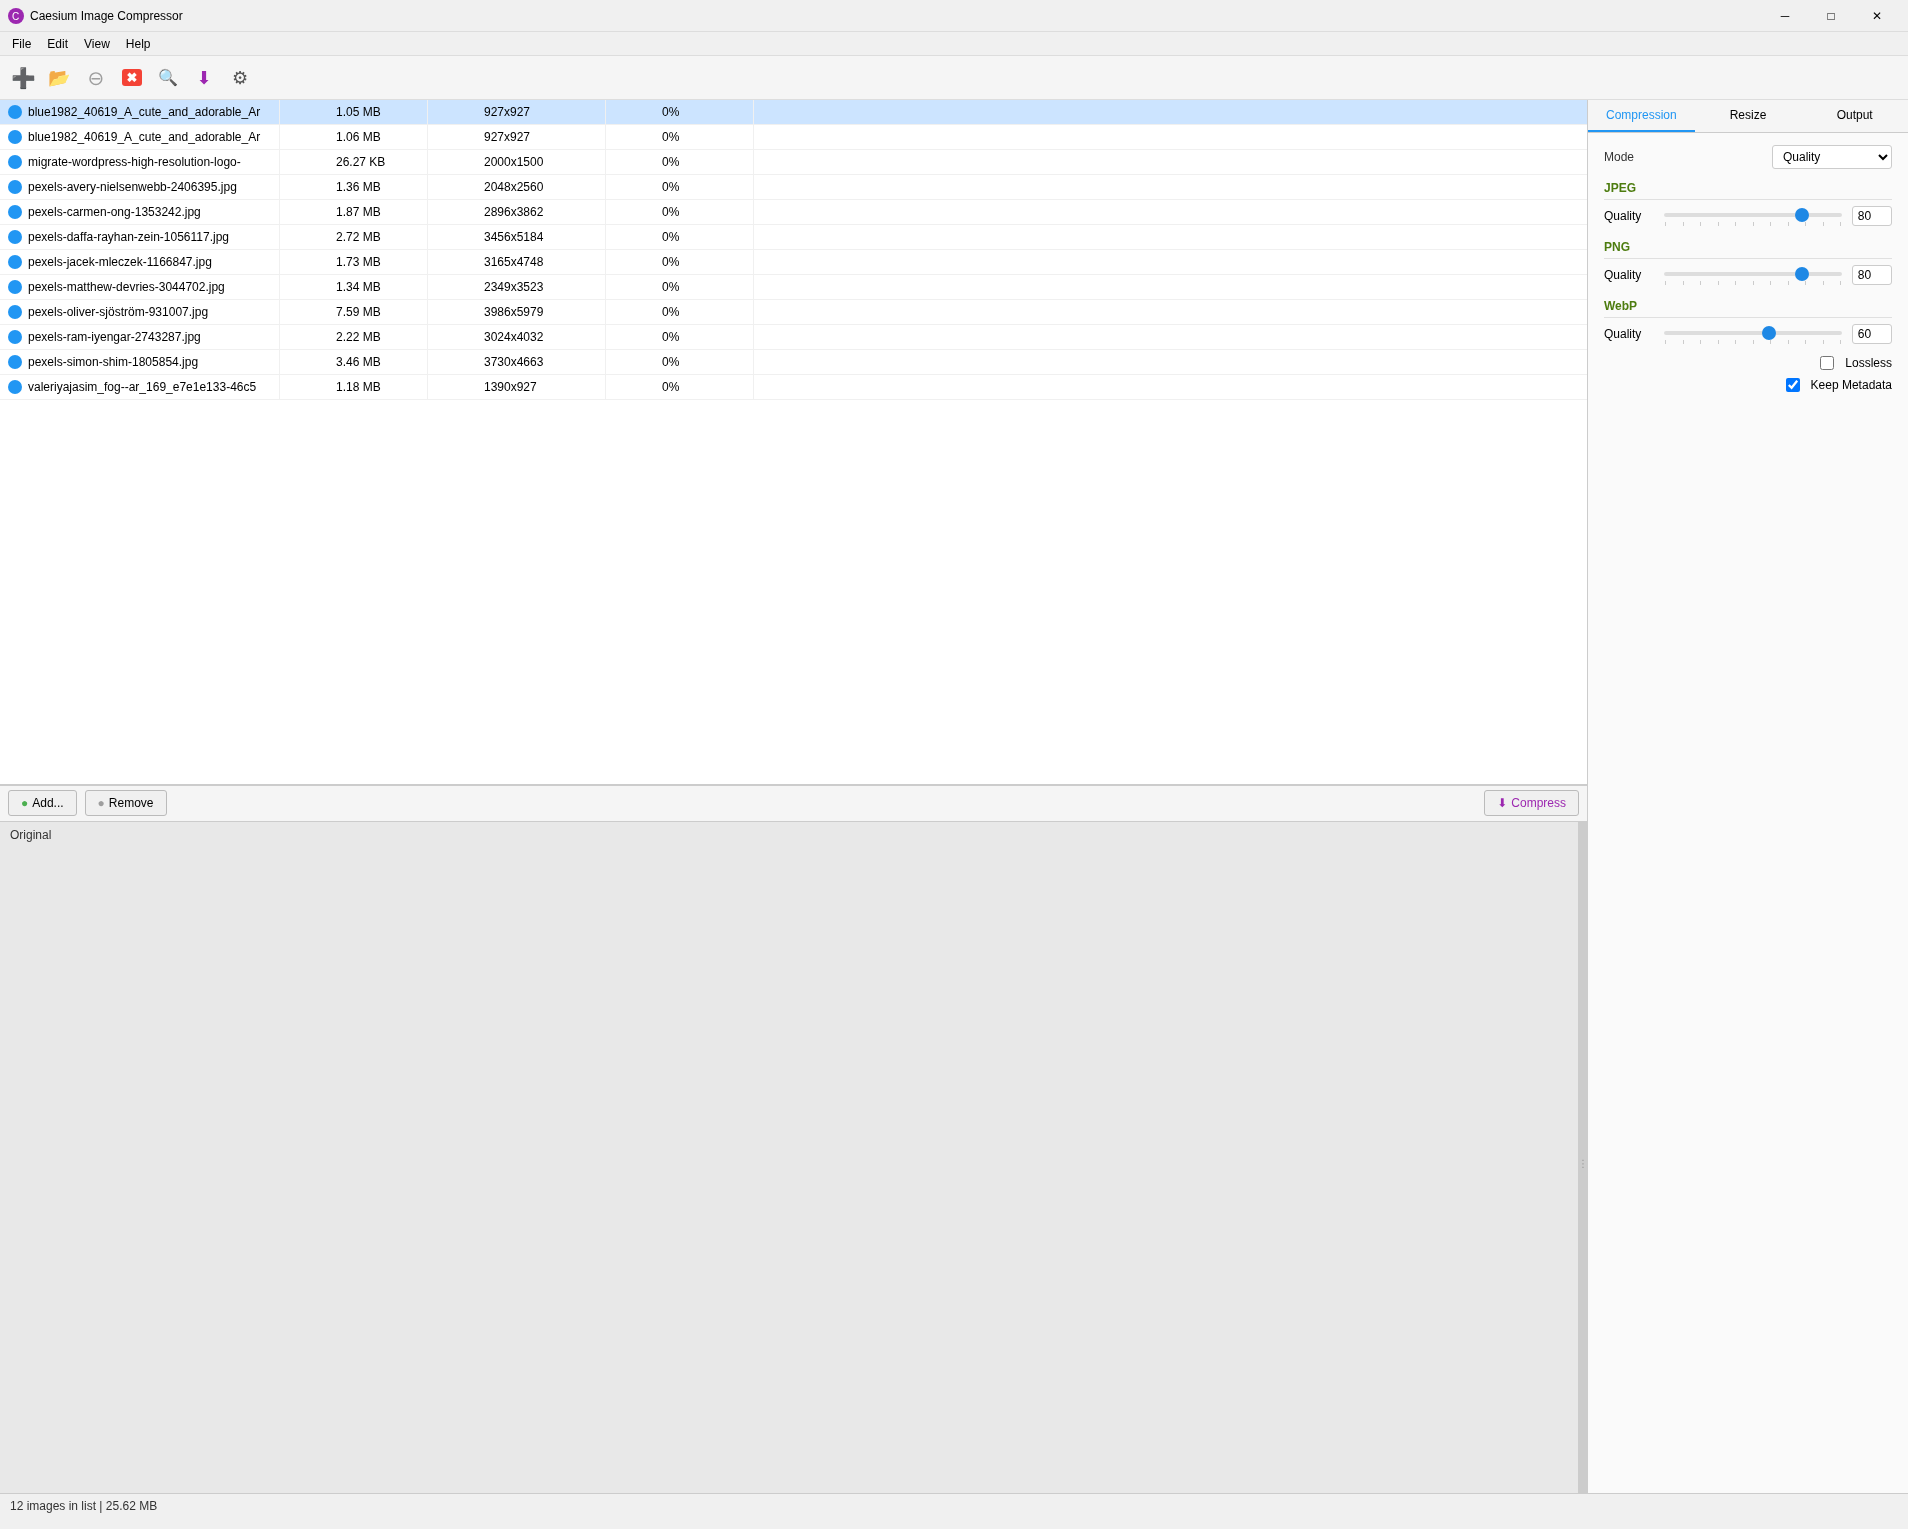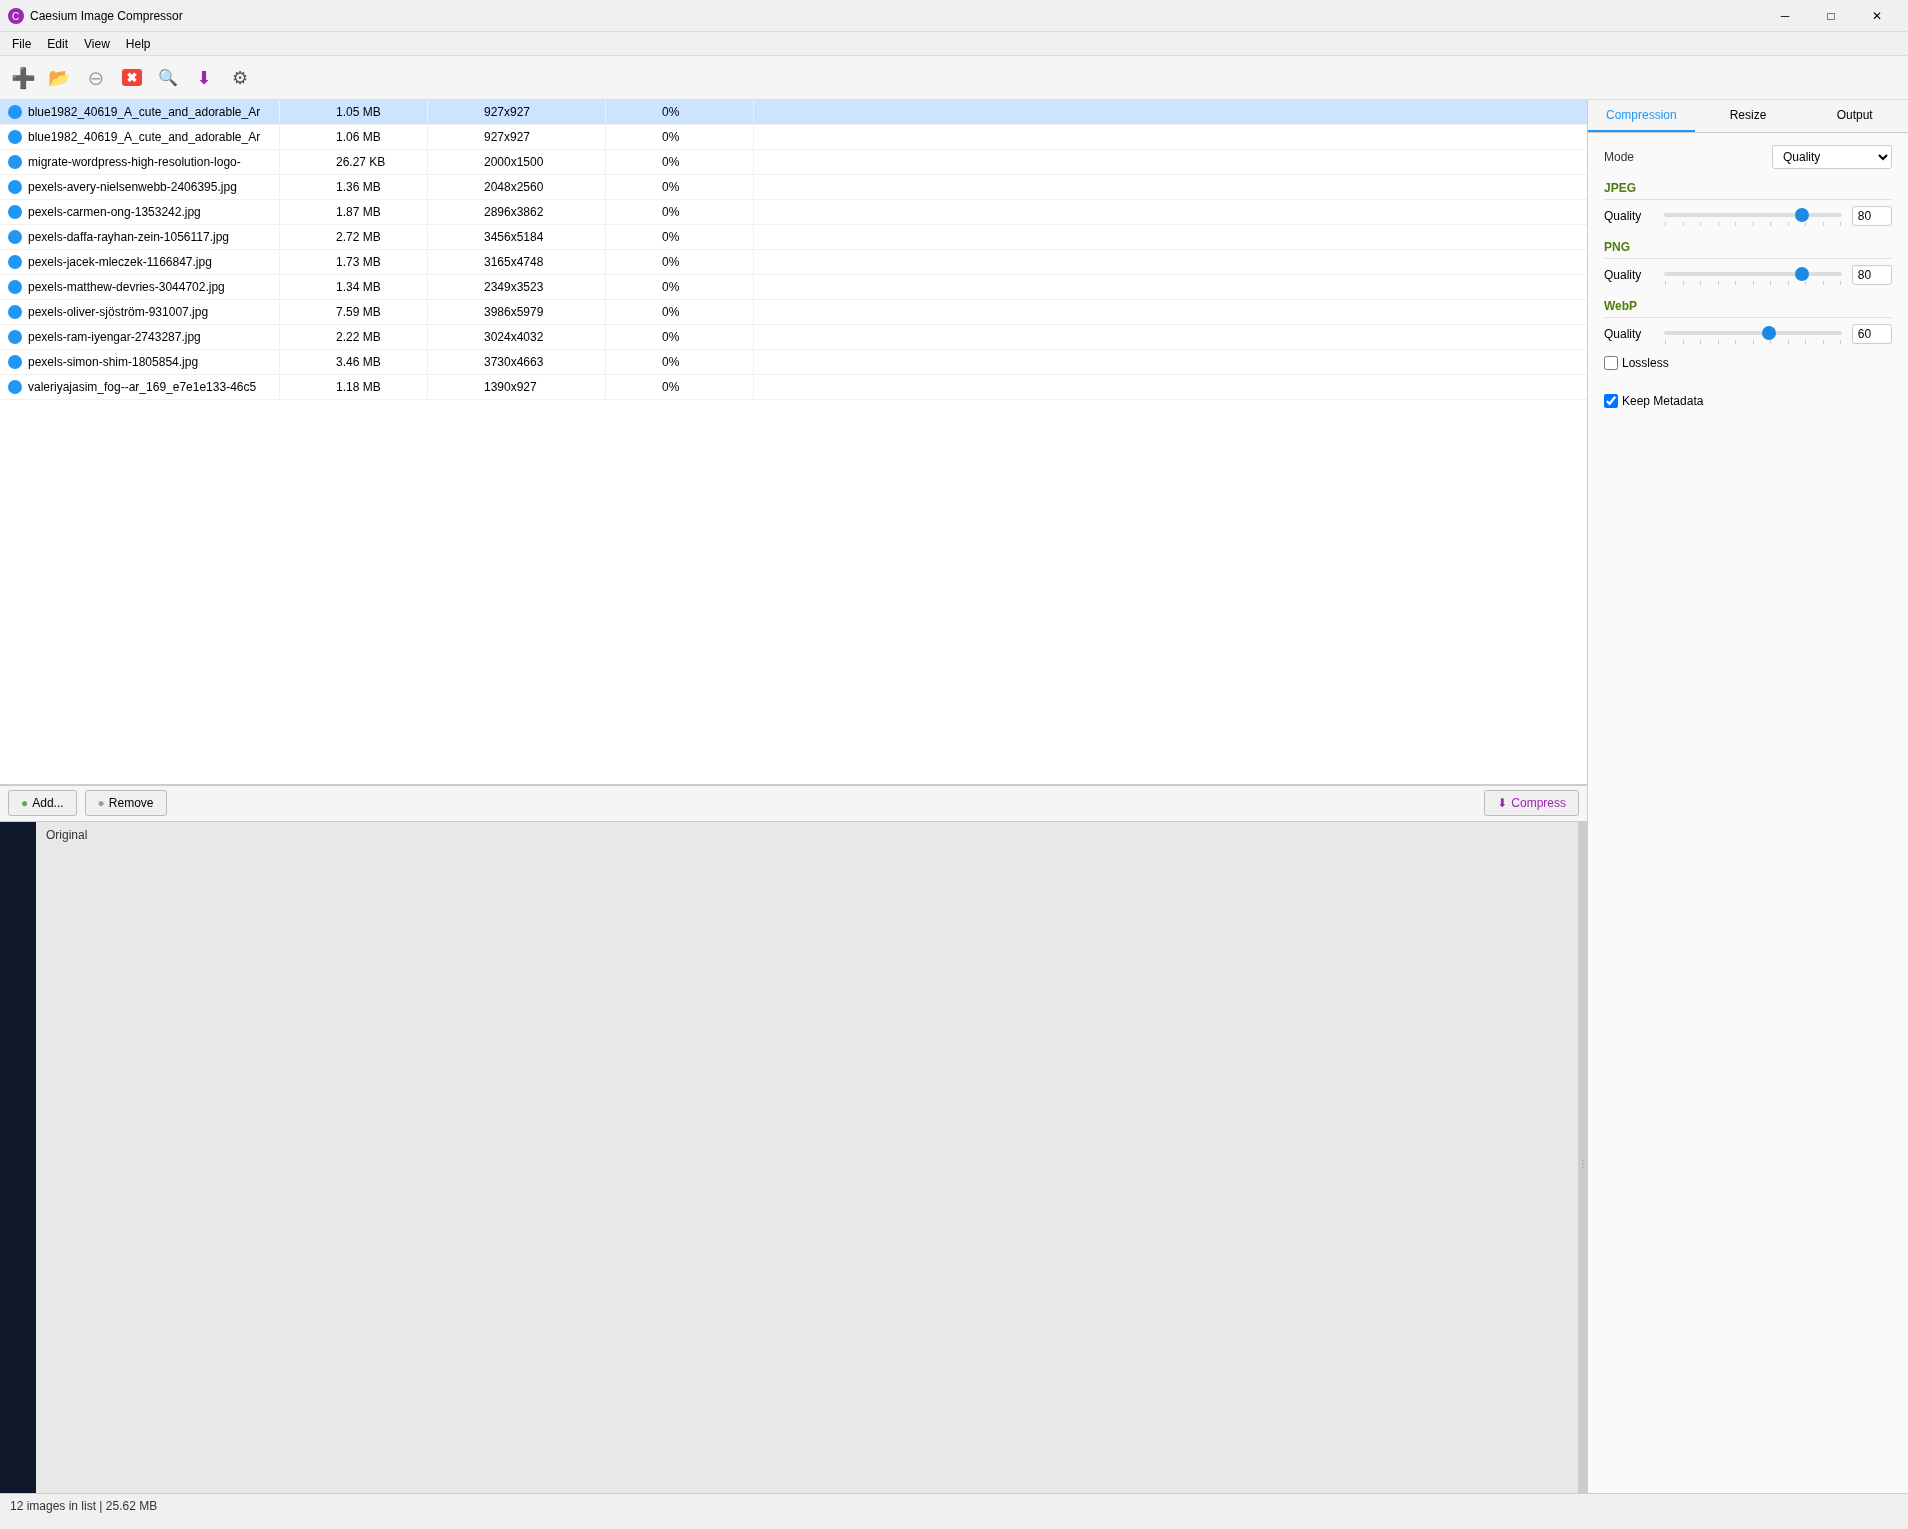--- a/index.html
+++ b/index.html
@@ -296,22 +296,23 @@
     }
     .slider-tick {
       width: 1px;
       height: 4px;
       background: #ccc;
     }
 
     .checkbox-row {
       display: flex;
       align-items: center;
-      gap: 4px;
-      margin: 24px 0;
+      gap: 11px;
+      margin: 8px 0;
+      justify-content: flex-end;
     }
     .checkbox-row input[type="checkbox"] {
       width: 14px; height: 14px;
     }
     .checkbox-label { font-size: 12px; }
 
     
     #statusbar {
       height: 24px;
       background: #f0f0f0;
@@ -518,21 +519,21 @@
       <button class="action-btn">
         <span style="color:#9e9e9e;">●</span>
         <span>Remove</span>
       </button>
       <button class="action-btn compress">
         <span style="color:#9c27b0;">⬇</span>
         <span>Compress</span>
       </button>
     </div>
 
-    <div id="preview-area" style="flex:1;display:flex;background:#0f172a;border-top:1px solid #ccc;padding-left:36px;">
+    <div id="preview-area" style="flex:1;display:flex;background:#0c4a6e;border-top:1px solid #ccc;">
       <div id="preview-original" style="flex:1;padding:6px 10px;border-right:1px solid #ccc;background:#e8e8e8;">
         <span class="preview-label">Original</span>
       </div>
       <div id="preview-divider" style="width:8px;background:#ccc;cursor:col-resize;display:flex;align-items:center;justify-content:center;">
         <span style="color:#999;font-size:10px;">⋮</span>
       </div>
     </div>
 
   </div>
 

